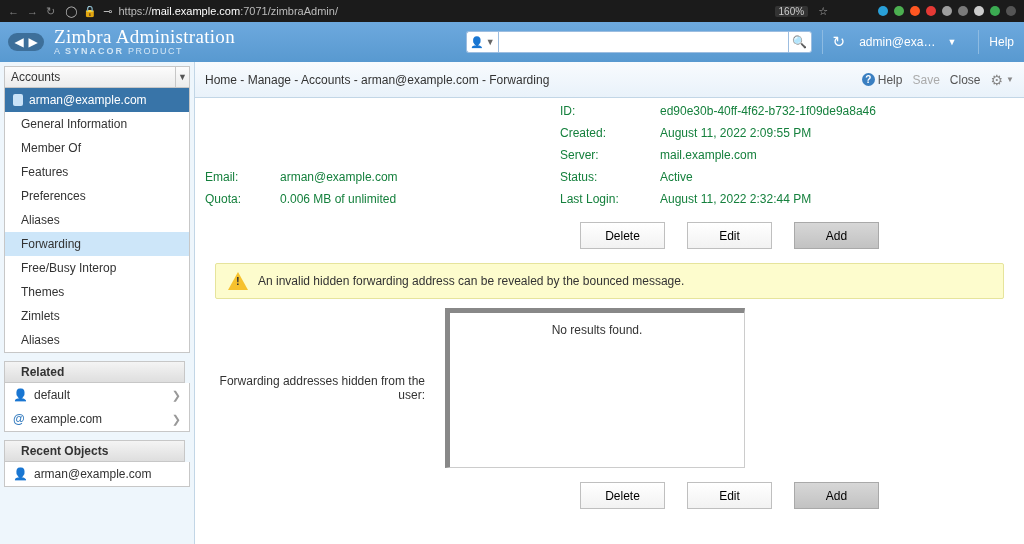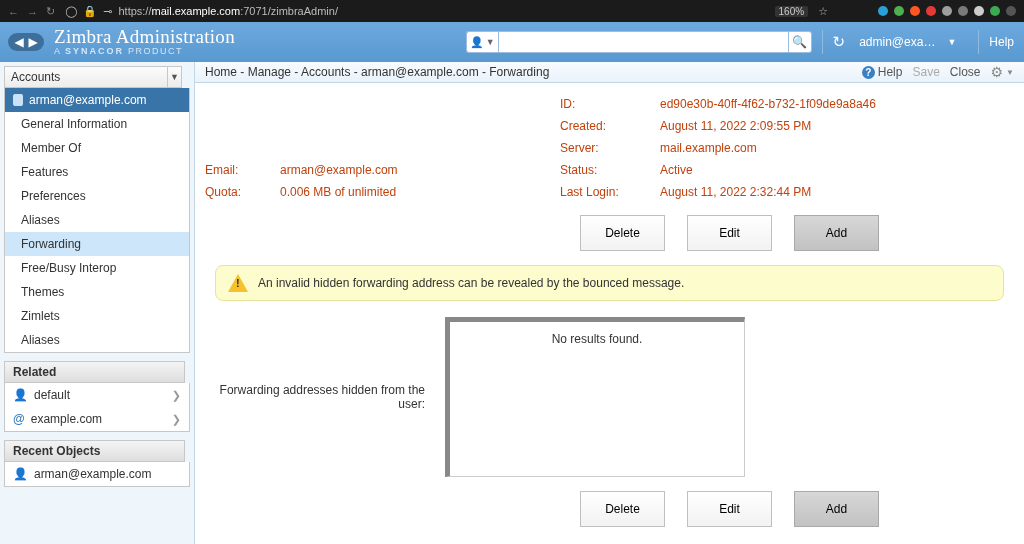--- a/index.html
+++ b/index.html
@@ -36,56 +36,56 @@
   .refresh-icn { color: #fff; font-size: 15px; cursor: pointer; }
   .user-drop { display: flex; align-items: center; gap: 12px; cursor: pointer; margin: 0 12px 0 14px; }
   .user-drop .caret { font-size: 9px; }
   .help-link { color: #fff; cursor: pointer; }
 
   
   .z-main { display: flex; height: 482px; background: #eef6fc; }
 
   
   .sidebar { width: 195px; border-right: 1px solid #c2d6e6; display: flex; flex-direction: column; }
-  .sb-sel { background: linear-gradient(#fcfcfc,#ececec); border: 1px solid #c7c7c7; margin: 4px 12px 0 4px; height: 22px; display: flex; align-items: center; padding: 0 6px; justify-content: space-between; cursor: pointer; }
+  .sb-sel { background: linear-gradient(#fcfcfc,#ececec); border: 1px solid #c7c7c7; margin: 4px 4px 0 4px; height: 22px; display: flex; align-items: center; padding: 0 6px; justify-content: space-between; cursor: pointer; }
   .sb-sel .dd { width: 14px; text-align: center; border-left: 1px solid #c7c7c7; margin-right: -6px; height: 22px; line-height: 22px; font-size: 9px; color: #555; }
   .sb-list { margin: 0 4px; border: 1px solid #c7c7c7; border-top: none; background: #fff; }
   .sb-item { padding: 5px 8px 5px 16px; cursor: pointer; color: #333; }
   .sb-item.account { background: #3874a8; color: #fff; display: flex; align-items: center; gap: 6px; padding-left: 8px; }
   .sb-item.account .ic { display: inline-block; width: 10px; height: 12px; background: #c9e2f7; border-radius: 2px; }
   .sb-item.forwarding { background: #cde6f9; }
-  .sb-header { background: linear-gradient(#f4f4f4,#dedede); border: 1px solid #c7c7c7; margin: 8px 9px 0 4px; padding: 3px 8px; font-weight: bold; color: #333; font-size: 12px; }
+  .sb-header { background: linear-gradient(#f4f4f4,#dedede); border: 1px solid #c7c7c7; margin: 8px 9px 0 4px; padding: 3px 16px; font-weight: bold; color: #333; font-size: 12px; }
   .sb-box { margin: 0 4px; border: 1px solid #c7c7c7; border-top: none; background: #fff; }
   .sb-row { display: flex; align-items: center; justify-content: space-between; padding: 5px 8px; cursor: pointer; }
   .sb-row .lbl { display: flex; align-items: center; gap: 6px; }
   .sb-row .chev { color: #999; font-size: 11px; }
   .ic-user-s { color: #8bc34a; }
   .ic-at { color: #3a7fc1; font-weight: bold; }
 
   
   .content { flex: 1; display: flex; flex-direction: column; }
-  .crumb-bar { height: 21px; background: linear-gradient(#f8fbfe,#e9f2fa); border-bottom: 1px solid #c2d6e6; display: flex; align-items: center; padding: 0 10px; justify-content: space-between; }
+  .crumb-bar { height: 36px; background: linear-gradient(#f8fbfe,#e9f2fa); border-bottom: 1px solid #c2d6e6; display: flex; align-items: center; padding: 0 10px; justify-content: space-between; }
   .crumb { color: #333; }
   .bar-actions { display: flex; align-items: center; gap: 10px; color: #555; }
   .bar-actions .act { display: flex; align-items: center; gap: 3px; cursor: pointer; }
   .bar-actions .act.disabled { color: #aaa; cursor: default; }
   .help-ic { width: 13px; height: 13px; border-radius: 50%; background: #3a7fc1; color: #fff; text-align: center; font-size: 10px; line-height: 13px; font-weight: bold; }
   .gear-ic { color: #888; font-size: 14px; }
 
   .scroll-area { flex: 1; overflow-y: auto; background: #fff; margin: 0; }
-  .info-grid { display: grid; grid-template-columns: 55px 260px 80px auto; column-gap: 20px; row-gap: 8px; padding: 14px 30px 14px 10px; color: #c2410c; }
+  .info-grid { display: grid; grid-template-columns: 55px 260px 80px auto; column-gap: 20px; row-gap: 8px; padding: 6px 30px 14px 10px; color: #15803d; }
   .info-grid .k { text-align: left; }
   .info-grid .spacer-cell { grid-column: 1 / span 2; }
 
   .panel { margin: 0 20px 18px 20px; }
   .btn-row { display: flex; gap: 22px; justify-content: center; margin: 2px 0 14px 0; padding-left: 240px; }
-  .btn { width: 85px; height: 36px; border: 1px solid #bfbfbf; background: linear-gradient(#fff,#f2f2f2); cursor: pointer; font-size: 12px; }
+  .btn { width: 85px; height: 27px; border: 1px solid #bfbfbf; background: linear-gradient(#fff,#f2f2f2); cursor: pointer; font-size: 12px; }
   .btn.primary { background: linear-gradient(#d7d7d7,#c2c2c2); border-color: #a9a9a9; }
 
-  .alert { background: #fdfccd; border: 1px solid #e6e49c; display: flex; align-items: center; gap: 10px; padding: 8px 12px; margin: 0 0 16px 0; border-radius: 8px; }
+  .alert { background: #fdfccd; border: 1px solid #e6e49c; display: flex; align-items: center; gap: 10px; padding: 8px 12px; margin: 0 0 9px 0; border-radius: 2px; }
   .alert .warn-ic { width: 0; height: 0; border-left: 10px solid transparent; border-right: 10px solid transparent; border-bottom: 18px solid #f6c12d; position: relative; }
   .alert .warn-ic::after { content: '!'; position: absolute; left: -2px; top: 3px; color: #333; font-weight: bold; font-size: 11px; }
 
   .fwd-row { display: flex; align-items: stretch; gap: 20px; }
   .fwd-label { width: 210px; display: flex; align-items: center; text-align: right; justify-content: flex-end; color: #333; }
   .fwd-box { flex: 0 0 300px; height: 160px; border-top: 5px solid #888; border-left: 5px solid #888; border-right: 1px solid #ccc; border-bottom: 1px solid #ccc; background: #fff; padding-top: 10px; text-align: center; color: #333; }
 </style>
 </head>
 <body>
 

